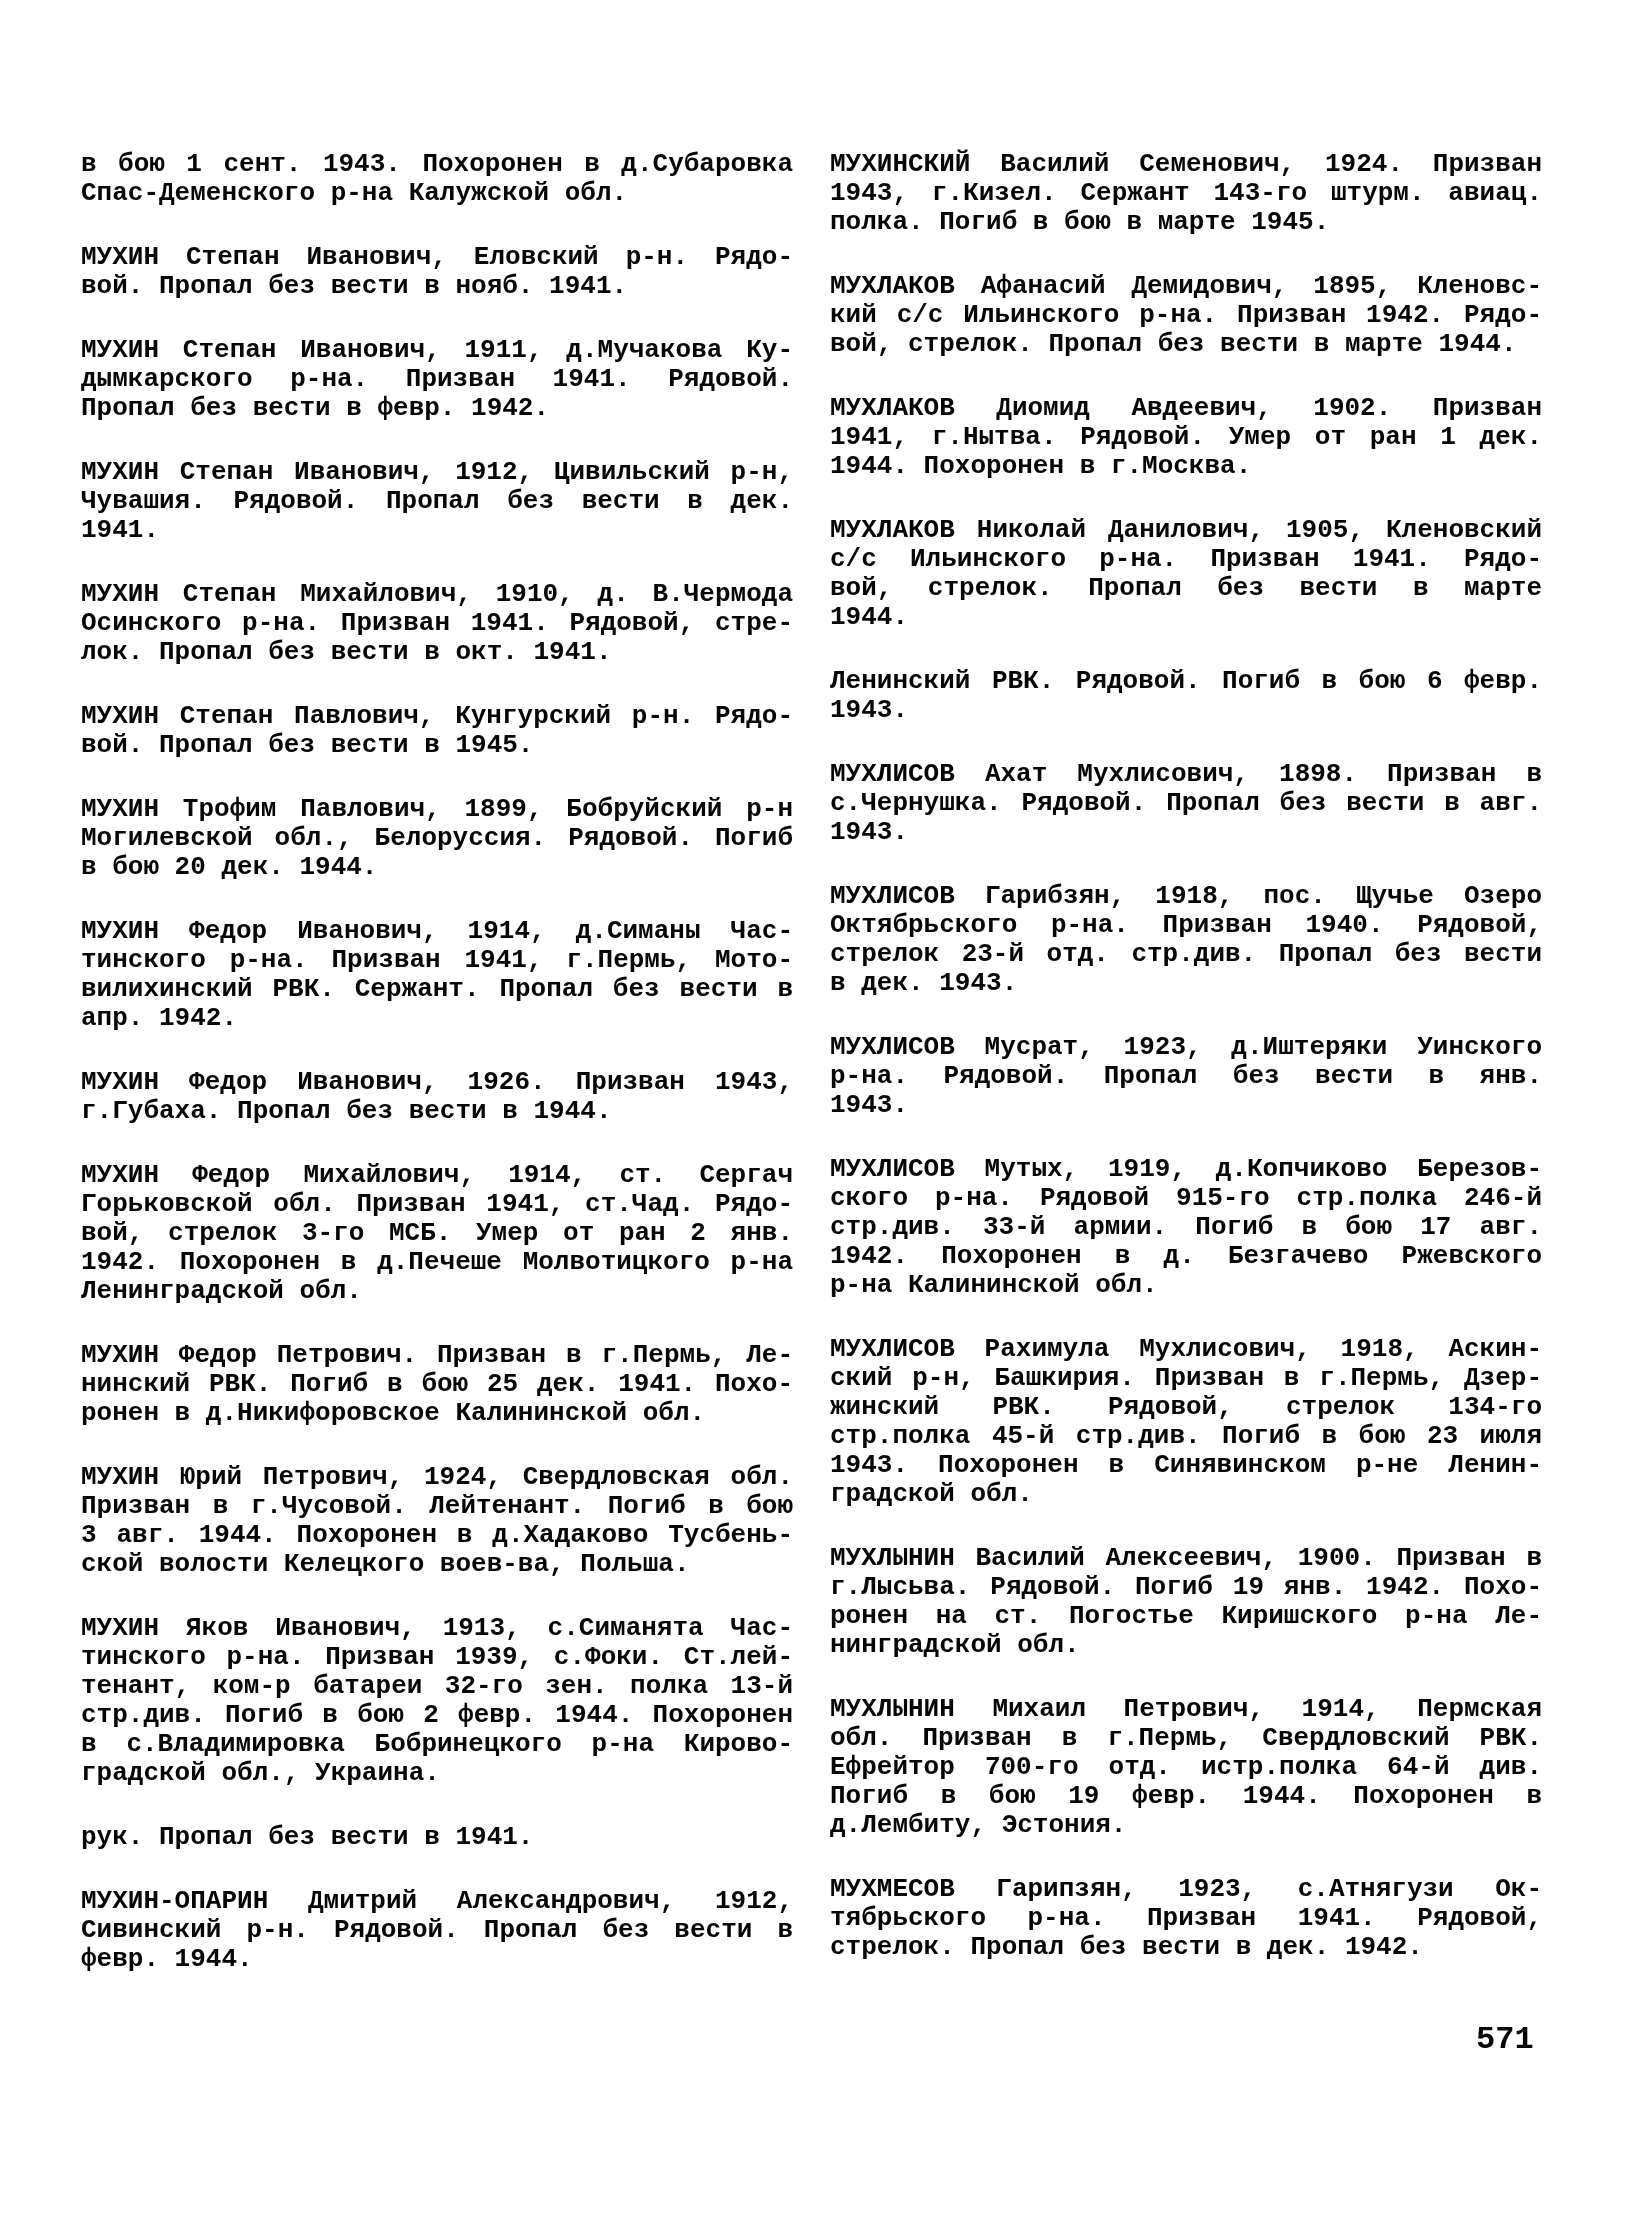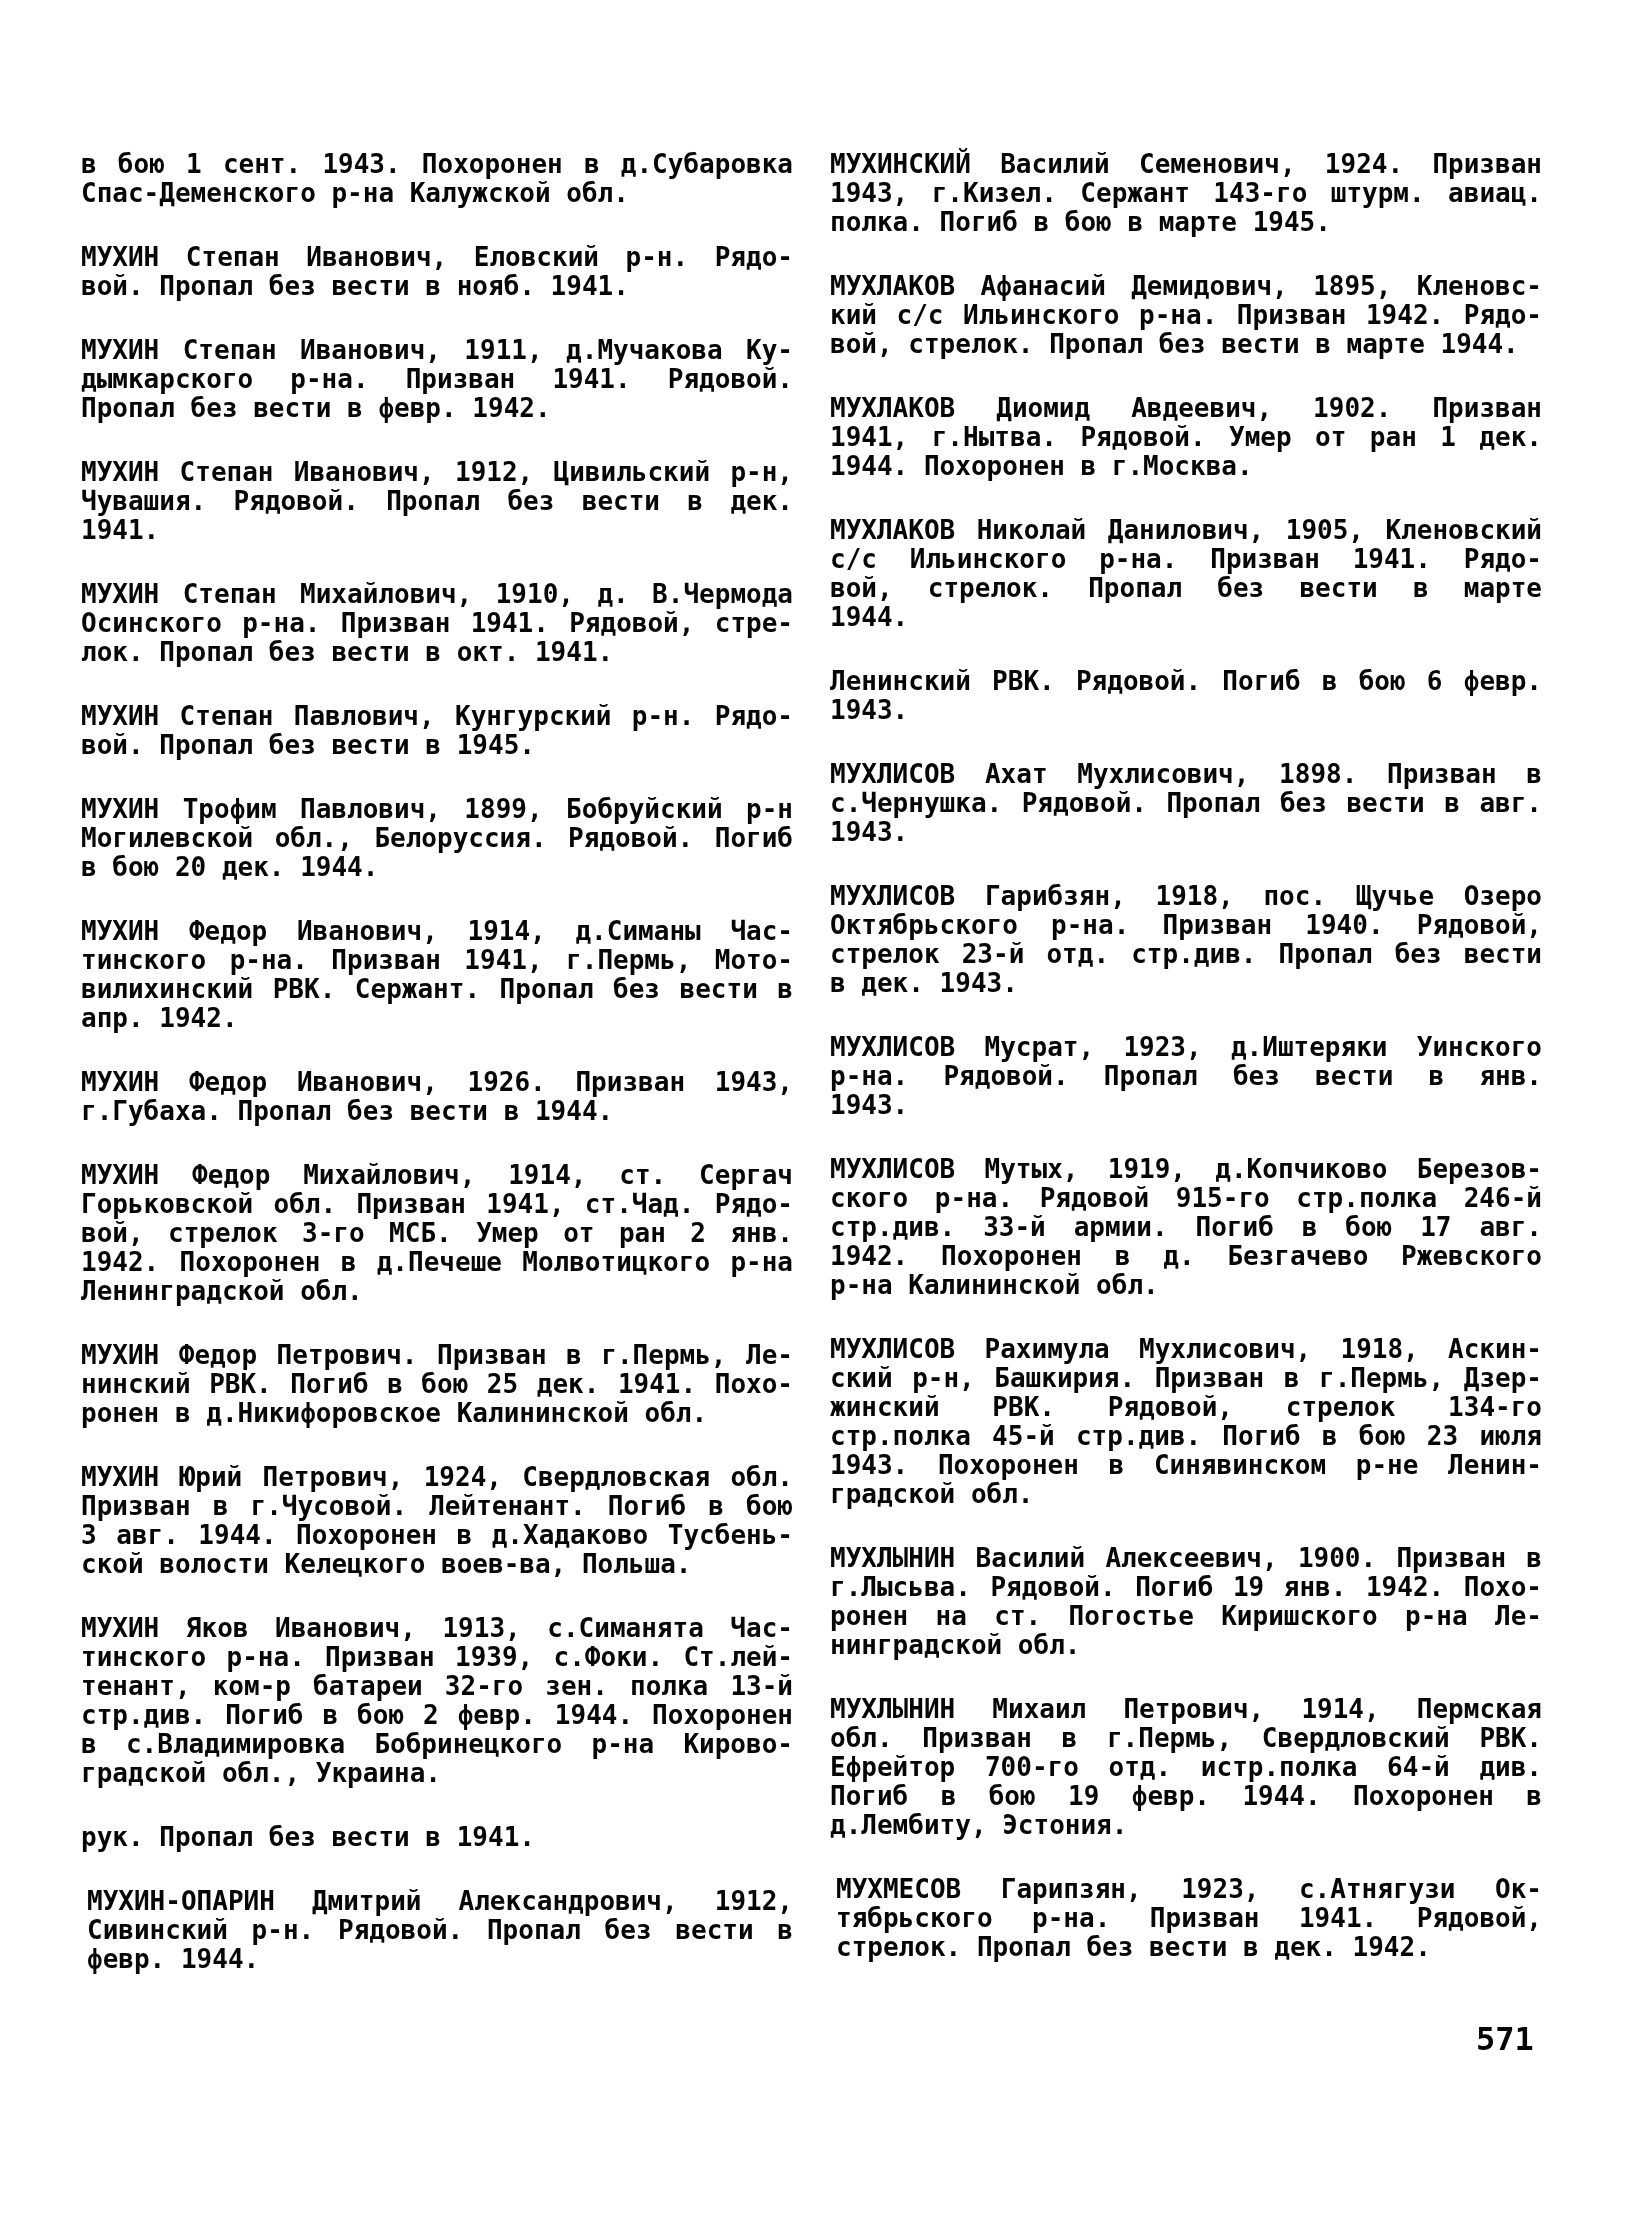--- a/index.html
+++ b/index.html
@@ -9,33 +9,34 @@
     background: #ffffff;
     position: relative;
     overflow: hidden;
     font-family: "DejaVu Sans Mono", "Liberation Mono", monospace;
     font-weight: bold;
     color: #060606;
   }
   .page {
     position: absolute;
     inset: 0;
+    font-family: Liberation Mono, monospace;
   }
   .col {
     position: absolute;
     top: 150px;
     width: 712px;
     font-size: 26px;
     line-height: 29px;
     letter-spacing: 0px;
   }
   .col-left  { left: 81px; }
   .col-right { left: 830px; }
   .entry { margin: 0 0 35px 0; }
-  .entry:last-child { margin-bottom: 0; margin-left: 6px; }
+  .entry:last-child { margin-bottom: 0; }
   .ln {
     text-align: justify;
     text-align-last: justify;
     white-space: normal;
   }
   .ln.last {
     text-align: justify;
     text-align-last: left;
   }
   .page-number {

